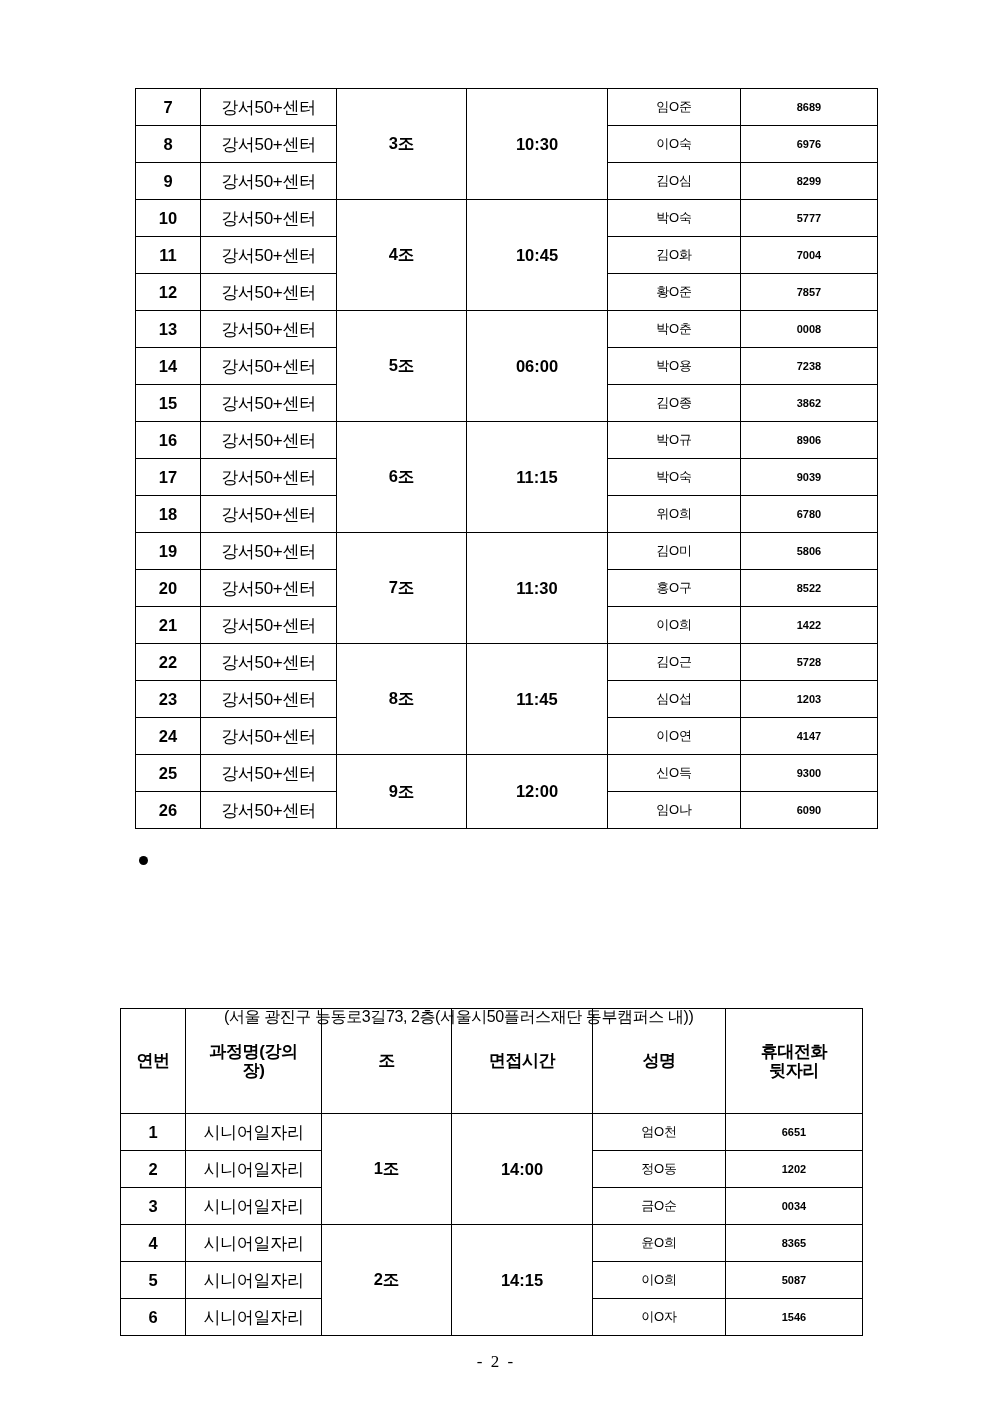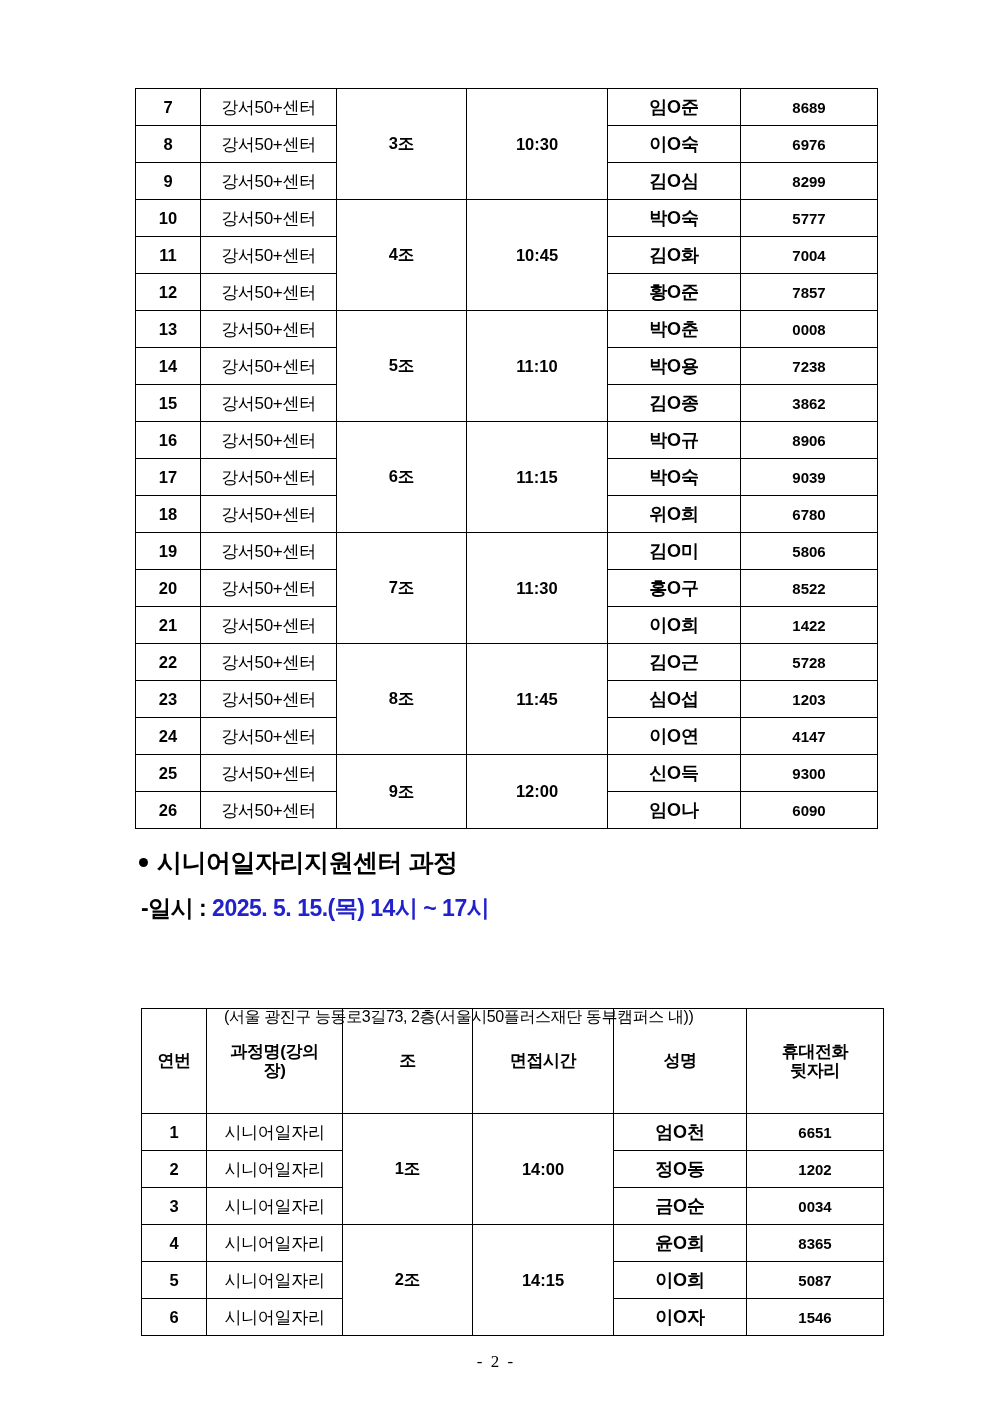--- a/index.html
+++ b/index.html
@@ -66,27 +66,27 @@
     font-weight: bold;
     font-size: 16.5px;
     letter-spacing: -0.2px;
     margin-left: 9px;
   }
   .cell-time {
     font-weight: bold;
     font-size: 16.5px;
   }
   .cell-person {
-    font-weight: bold;
-    font-size: 18px;
+    font-weight: normal;
+    font-size: 13px;
     letter-spacing: -0.2px;
   }
   .cell-phone {
     font-weight: bold;
-    font-size: 15px;
+    font-size: 11px;
     margin-left: 35px;
   }
 
   
   .grp-up { vertical-align: middle; padding-bottom: 28px; }
   .time-dn { vertical-align: middle; margin-left: 41px; }
 
   
   .section-heading {
     position: absolute;
@@ -123,21 +123,21 @@
     top: 971px;
     font-size: 16px;
     font-weight: normal;
     letter-spacing: -0.4px;
     white-space: nowrap;
     margin-top: 36px;
   }
 
   
   #table-courses-senior {
-    left: 141px;
+    left: 120px;
     top: 1008px;
   }
   #table-courses-senior th {
     height: 104px;
     font-weight: bold;
     font-size: 17px;
     letter-spacing: -0.4px;
     line-height: 1.12;
   }
   #table-courses-senior td { height: 36px; }
@@ -206,21 +206,21 @@
         <tr>
           <td class="cell-no">12</td>
           <td class="cell-course">강서50+센터</td>
           <td class="cell-person">황O준</td>
           <td class="cell-phone">7857</td>
         </tr>
         <tr>
           <td class="cell-no">13</td>
           <td class="cell-course">강서50+센터</td>
           <td class="cell-group" rowspan="3">5조</td>
-          <td class="cell-time time-dn" rowspan="3">11:10</td>
+          <td class="cell-time time-dn" rowspan="3">06:00</td>
           <td class="cell-person">박O춘</td>
           <td class="cell-phone">0008</td>
         </tr>
         <tr>
           <td class="cell-no">14</td>
           <td class="cell-course">강서50+센터</td>
           <td class="cell-person">박O용</td>
           <td class="cell-phone">7238</td>
         </tr>
         <tr>
@@ -300,26 +300,23 @@
         <tr>
           <td class="cell-no">26</td>
           <td class="cell-course">강서50+센터</td>
           <td class="cell-person">임O나</td>
           <td class="cell-phone">6090</td>
         </tr>
       </tbody>
   </table>
 
   <div class="section-heading">
-    <span class="bullet-dot"></span><span>시니어일자리지원센터 과정</span>
+    <span class="bullet-dot"></span>
   </div>
 
-  <div class="info-line" id="info-date">
-    <span>-일시 : </span><span class="value-blue">2025. 5. 15.(목) 14시 ~ 17시</span>
-  </div>
 
 
   <div class="addr-line">(서울 광진구 능동로3길73, 2층(서울시50플러스재단 동부캠퍼스 내))</div>
 
   <table class="sched-table" id="table-courses-senior">
     <colgroup>
       <col class="c-no">
         <col class="c-name">
         <col class="c-grp">
       <col class="c-time">

